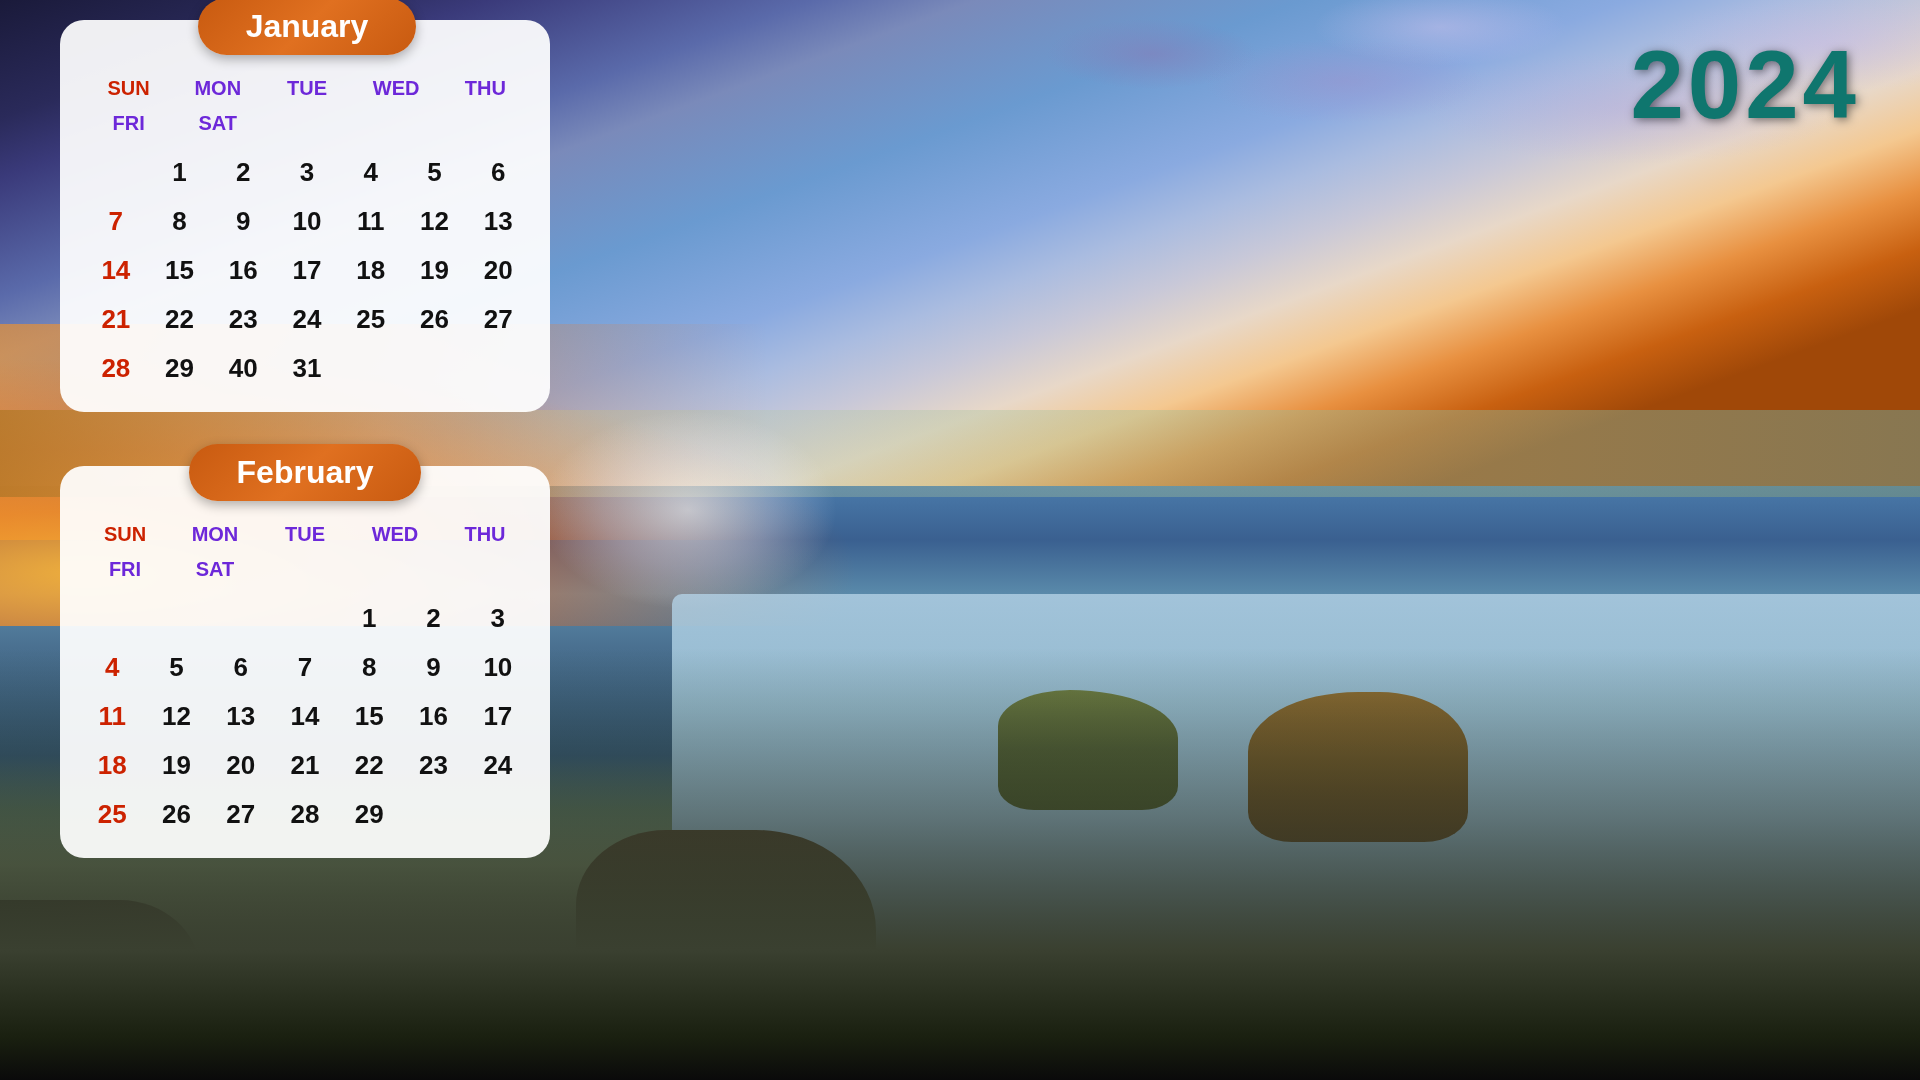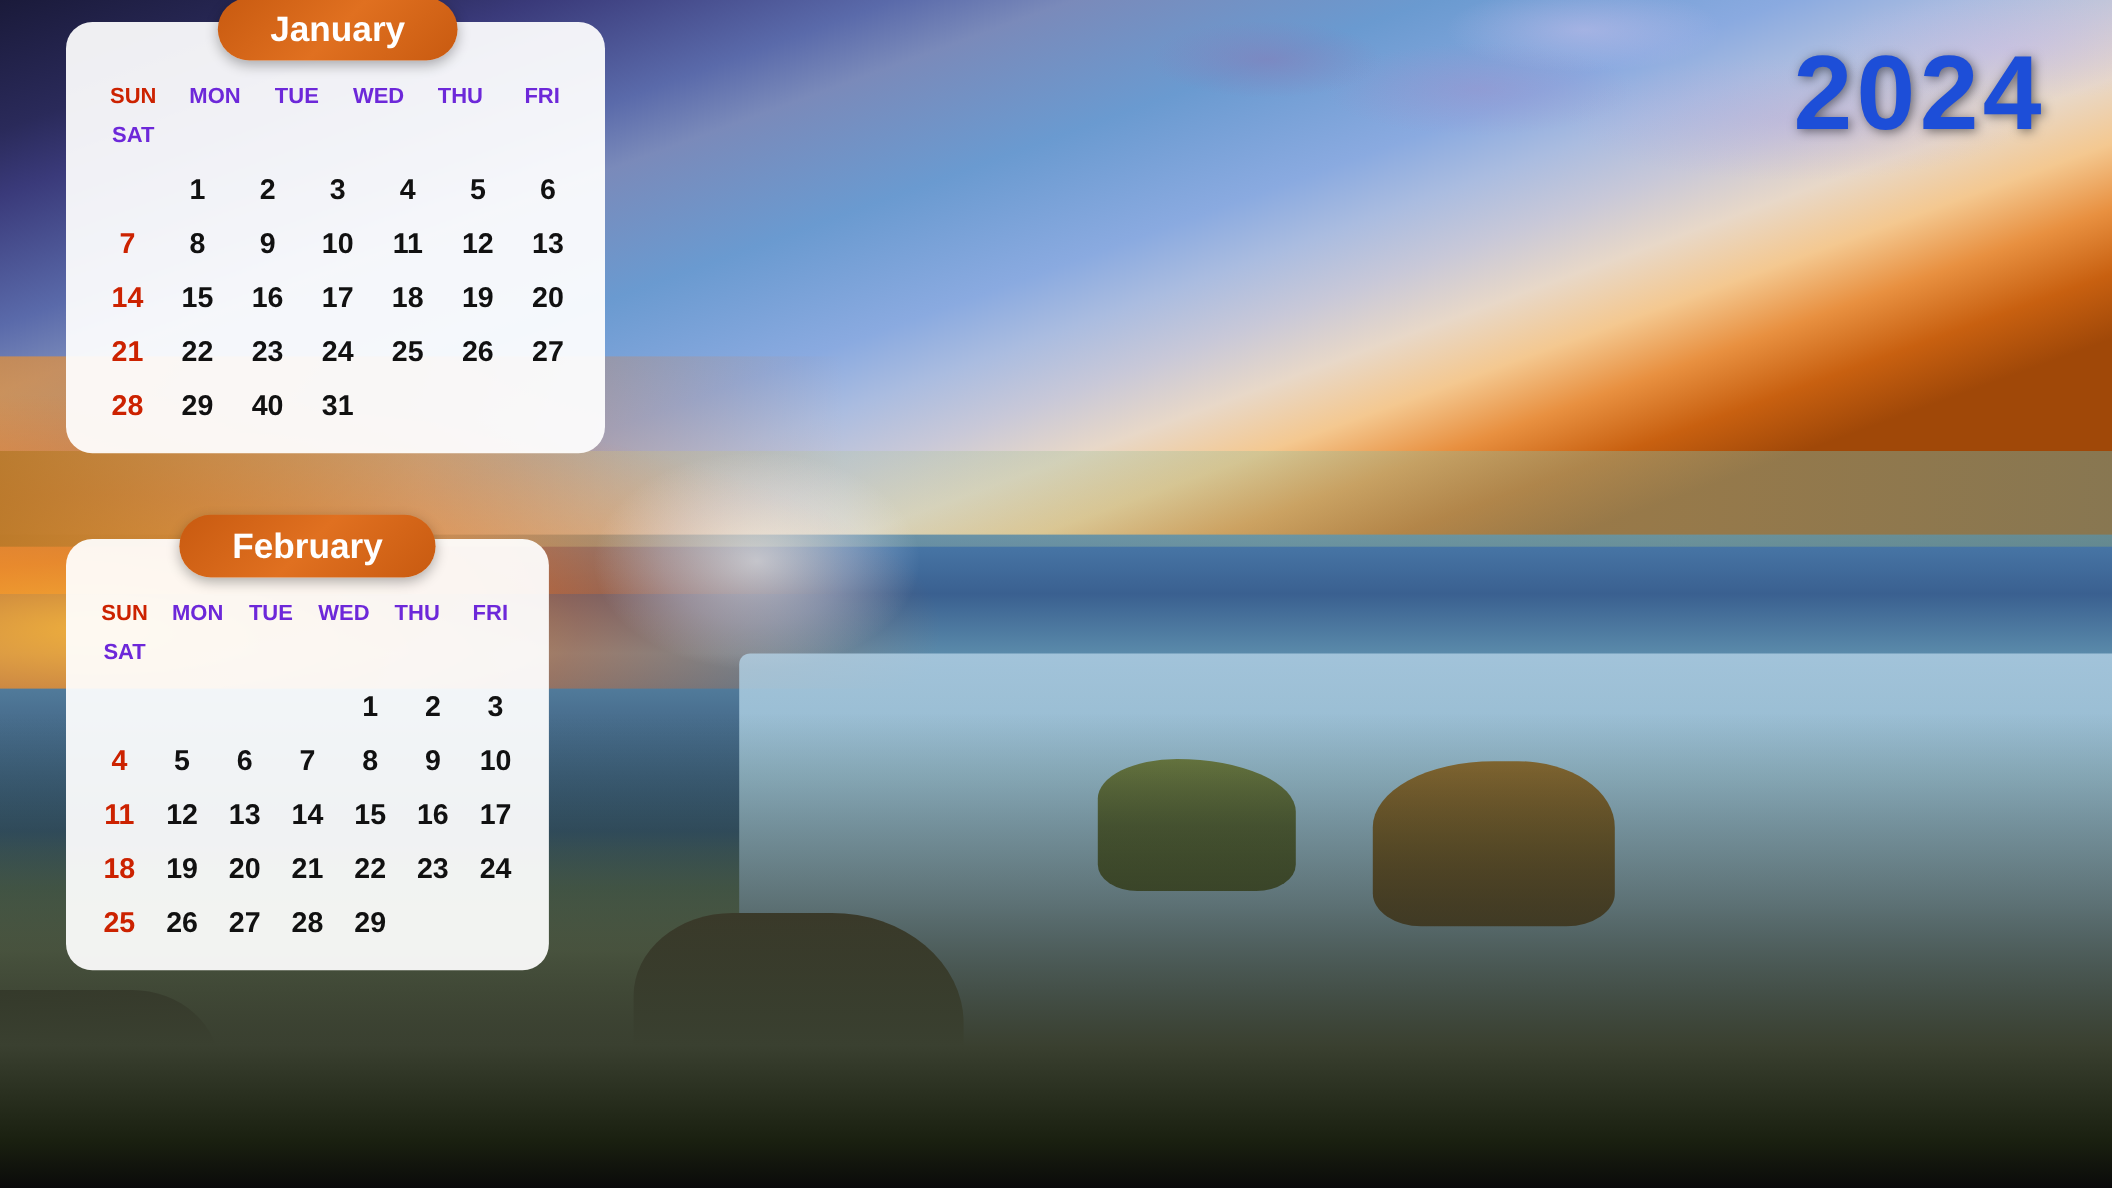--- a/index.html
+++ b/index.html
@@ -162,41 +162,41 @@
       border-radius: 0 40% 0 0;
     }
 
     
     .year-label {
       position: absolute;
       top: 30px;
       right: 60px;
       font-size: 96px;
       font-weight: bold;
-      color: #1d4ed8;
+      color: #0f766e;
       text-shadow: 2px 2px 10px rgba(0,0,0,0.5);
       letter-spacing: 4px;
     }
 
     
     .calendar-january {
       position: absolute;
       top: 20px;
       left: 60px;
       width: 490px;
       background: rgba(255,255,255,0.93);
       border-radius: 24px;
       padding: 0 20px 20px 24px;
     }
 
     .calendar-february {
       position: absolute;
-      top: 490px;
+      top: 466px;
       left: 60px;
-      width: 439px;
+      width: 490px;
       background: rgba(255,255,255,0.93);
       border-radius: 24px;
       padding: 0 20px 20px 20px;
     }
 
     
     .month-header {
       display: flex;
       justify-content: center;
       margin-top: -22px;
@@ -210,21 +210,21 @@
       font-weight: bold;
       padding: 10px 48px;
       border-radius: 50px;
       text-align: center;
       box-shadow: 0 4px 12px rgba(0,0,0,0.3);
     }
 
     
     .day-headers {
       display: grid;
-      grid-template-columns: repeat(6, 1fr);
+      grid-template-columns: repeat(5, 1fr);
       text-align: center;
       margin-bottom: 8px;
     }
 
     .day-header {
       font-size: 20px;
       font-weight: bold;
       padding: 6px 0;
     }
 

